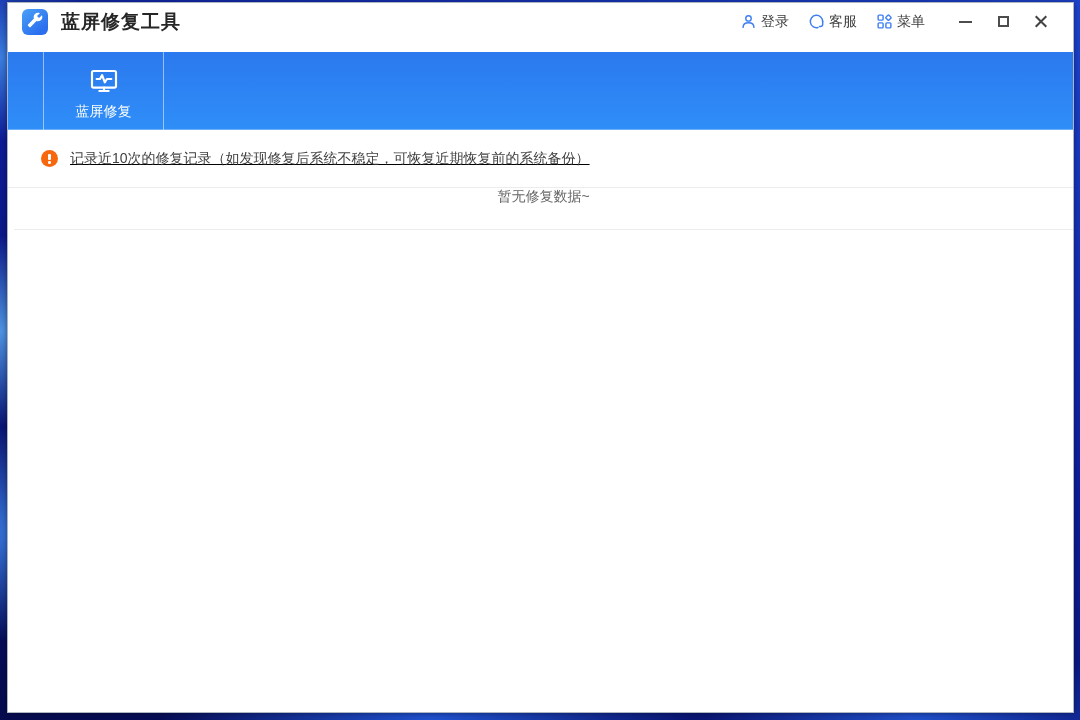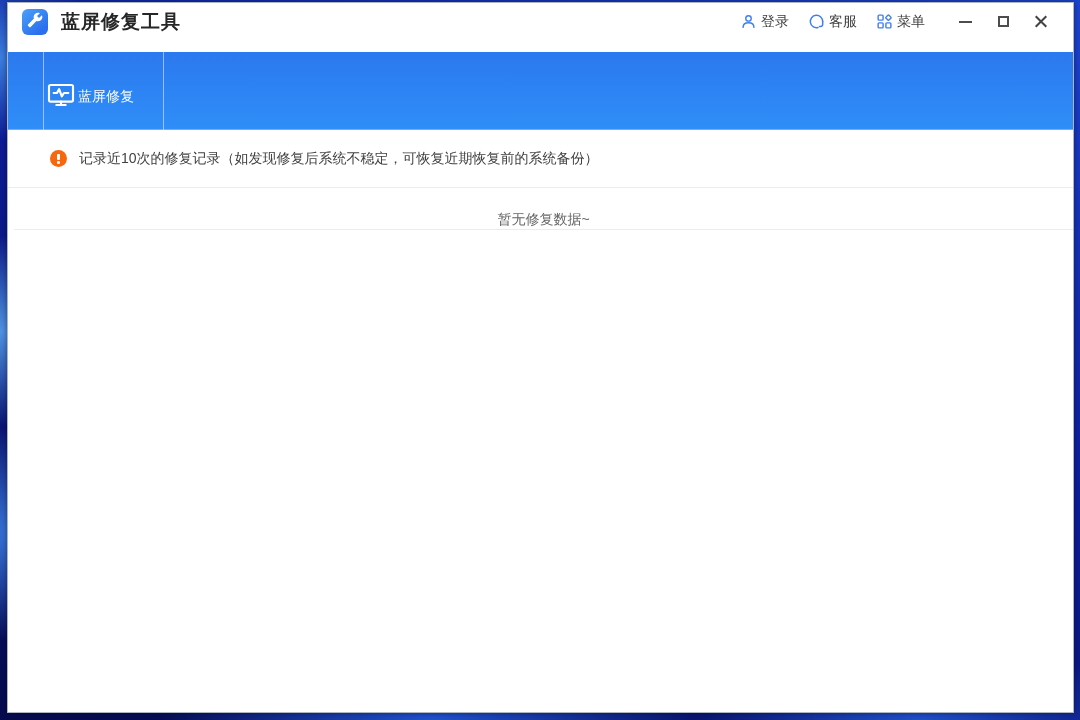--- a/index.html
+++ b/index.html
@@ -27,31 +27,31 @@
   .ctl-min-bar{width:13px;height:2px;background:#4d4d4d;}
   .ctl-max-box{width:11px;height:11px;border:2px solid #4d4d4d;}
   .ctl-close-x{position:relative;width:15px;height:15px;}
   .ctl-close-x::before,.ctl-close-x::after{content:"";position:absolute;left:6.5px;top:0;width:2px;height:15px;background:#434343;}
   .ctl-close-x::before{transform:rotate(45deg);}
   .ctl-close-x::after{transform:rotate(-45deg);}
   
   .tabbar{height:78px;display:flex;background:linear-gradient(#2b79ee,#2f8ef8);
     box-shadow:inset 0 -1px 0 rgba(255,255,255,.3);}
   .tab-gutter{width:36px;border-right:1px solid rgba(255,255,255,.5);}
-  .tab{width:120px;border-right:1px solid rgba(255,255,255,.5);display:flex;flex-direction:row;
+  .tab{width:120px;border-right:1px solid rgba(255,255,255,.5);display:flex;flex-direction:column;
     align-items:center;padding-top:12px;color:#fff;cursor:pointer;}
   .tab .tab-icon{height:34px;display:flex;align-items:center;justify-content:center;margin-bottom:5px;}
   .tab-label{font-size:14px;}
   
-  .notice-row{height:58px;display:flex;align-items:center;padding-left:42px;gap:12px;border-bottom:1px solid #ececec;}
+  .notice-row{height:58px;display:flex;align-items:center;padding-left:33px;gap:12px;border-bottom:1px solid #ececec;text-decoration:underline;}
   .alert-icon{width:17px;height:17px;border-radius:50%;background:#f6670e;position:relative;flex:0 0 auto;}
   .alert-icon::before{content:"";position:absolute;left:7.25px;top:3.5px;width:2.5px;height:6px;background:#fff;border-radius:1px;}
   .alert-icon::after{content:"";position:absolute;left:7.25px;top:11px;width:2.5px;height:2.5px;background:#fff;border-radius:50%;}
   .notice-text{font-size:14px;color:#3f3f3f;}
-  .empty-row{height:42px;display:flex;align-items:flex-end;justify-content:center;border-bottom:1px solid #ececec;margin-left:6px;}
+  .empty-row{height:42px;display:flex;align-items:flex-start;justify-content:center;border-bottom:1px solid #ececec;margin-left:6px;}
   .empty-text{font-size:14px;color:#666;}
   .content-rest{flex:1;background:#fff;}
 </style>
 </head>
 <body>
 
 <div class="stage">
   <div class="window">
 
     <div class="titlebar">

